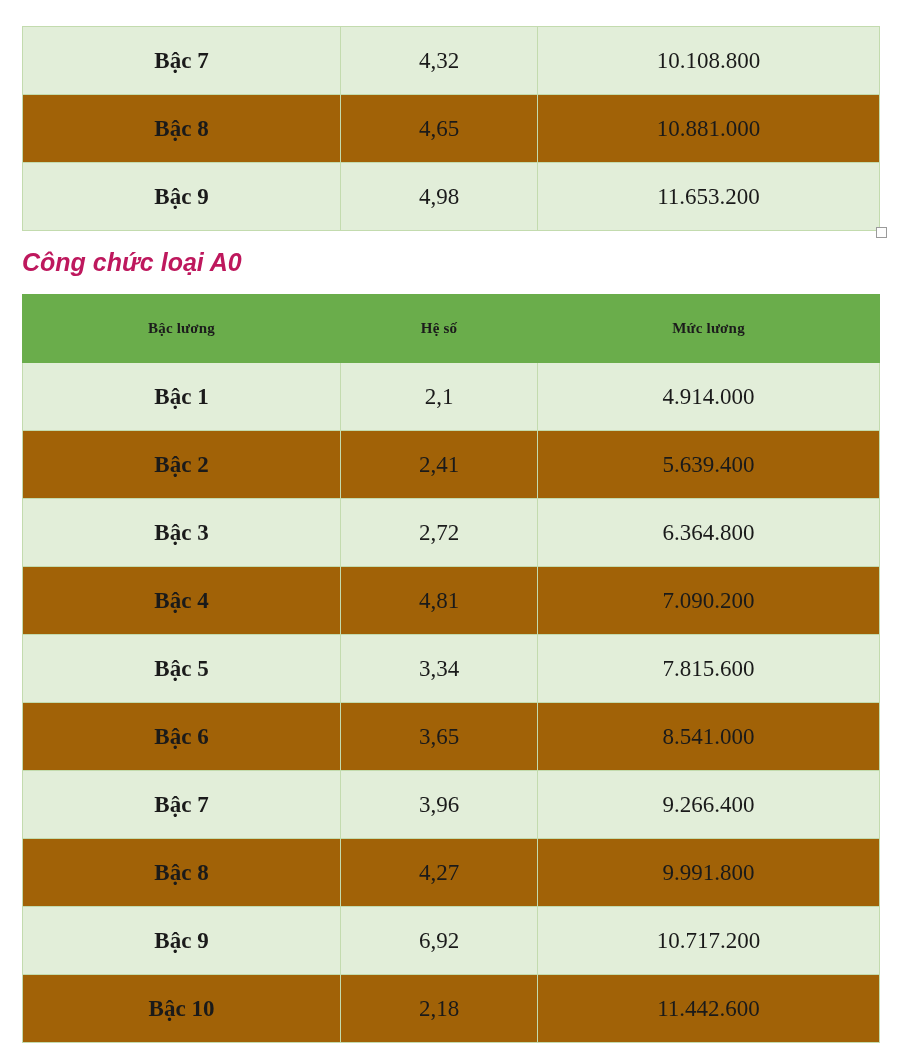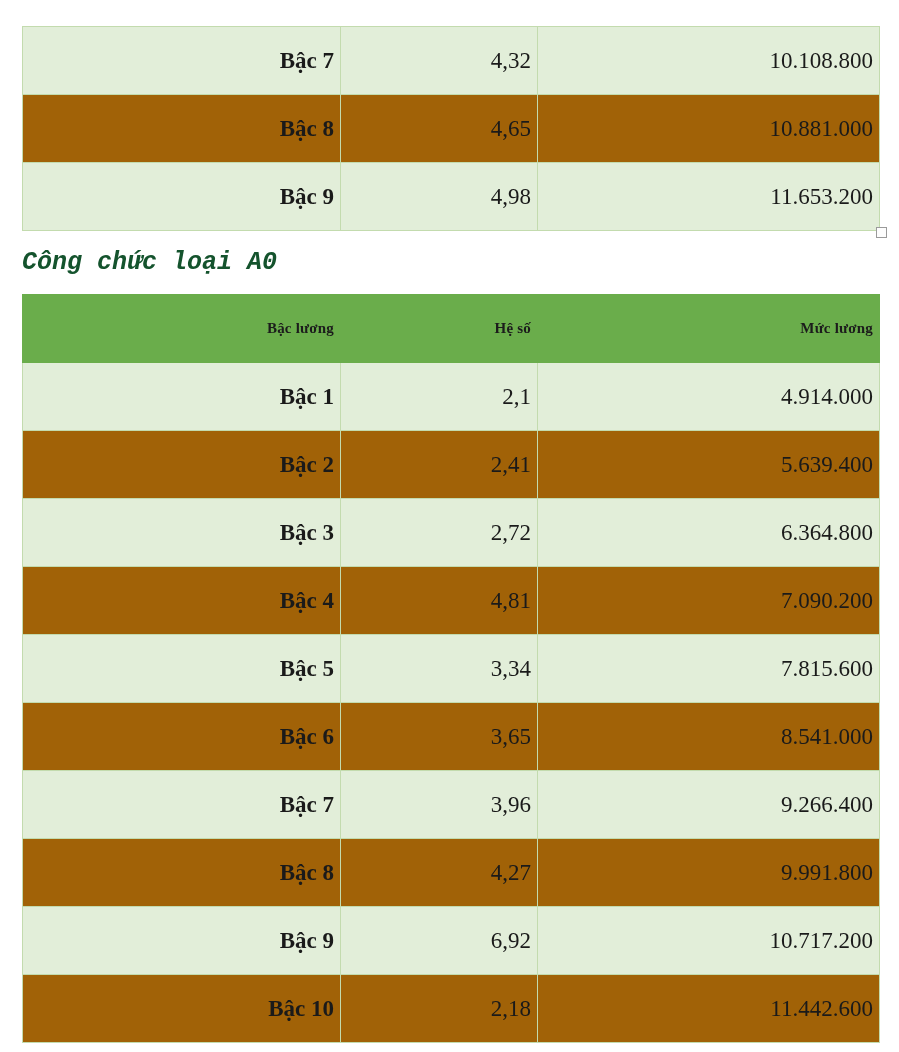--- a/index.html
+++ b/index.html
@@ -34,21 +34,21 @@
 
   .salary-table col.c-grade { width: 318px; }
   .salary-table col.c-coef  { width: 197px; }
   .salary-table col.c-wage  { width: 342px; }
 
   .salary-table th,
   .salary-table td {
     height: 68px;
     box-sizing: border-box;
     border: 1px solid #c3dbae;
-    text-align: right;
+    text-align: center;
     vertical-align: middle;
     padding: 0 6px;
   }
 
   .salary-table thead th {
     background: #6aad4b;
     border-color: #6aad4b;
     color: #1c1c1c;
     font-weight: bold;
     font-size: 15px;
@@ -89,25 +89,25 @@
     box-sizing: border-box;
     border: 1.5px solid #9a9a9a;
     background: #fdfdfd;
   }
 
   
   .section-caption {
     position: absolute;
     top: 248px;
     left: 22px;
-    font-family: Liberation Mono, monospace;
+    font-family: Liberation Sans, sans-serif;
     font-weight: bold;
     font-style: italic;
     font-size: 25px;
-    color: #14532d;
+    color: #be185d;
     white-space: nowrap;
   }
 
   
   #table-a0-wrap {
     position: absolute;
     top: 294px;
     left: 0;
   }
 </style>

